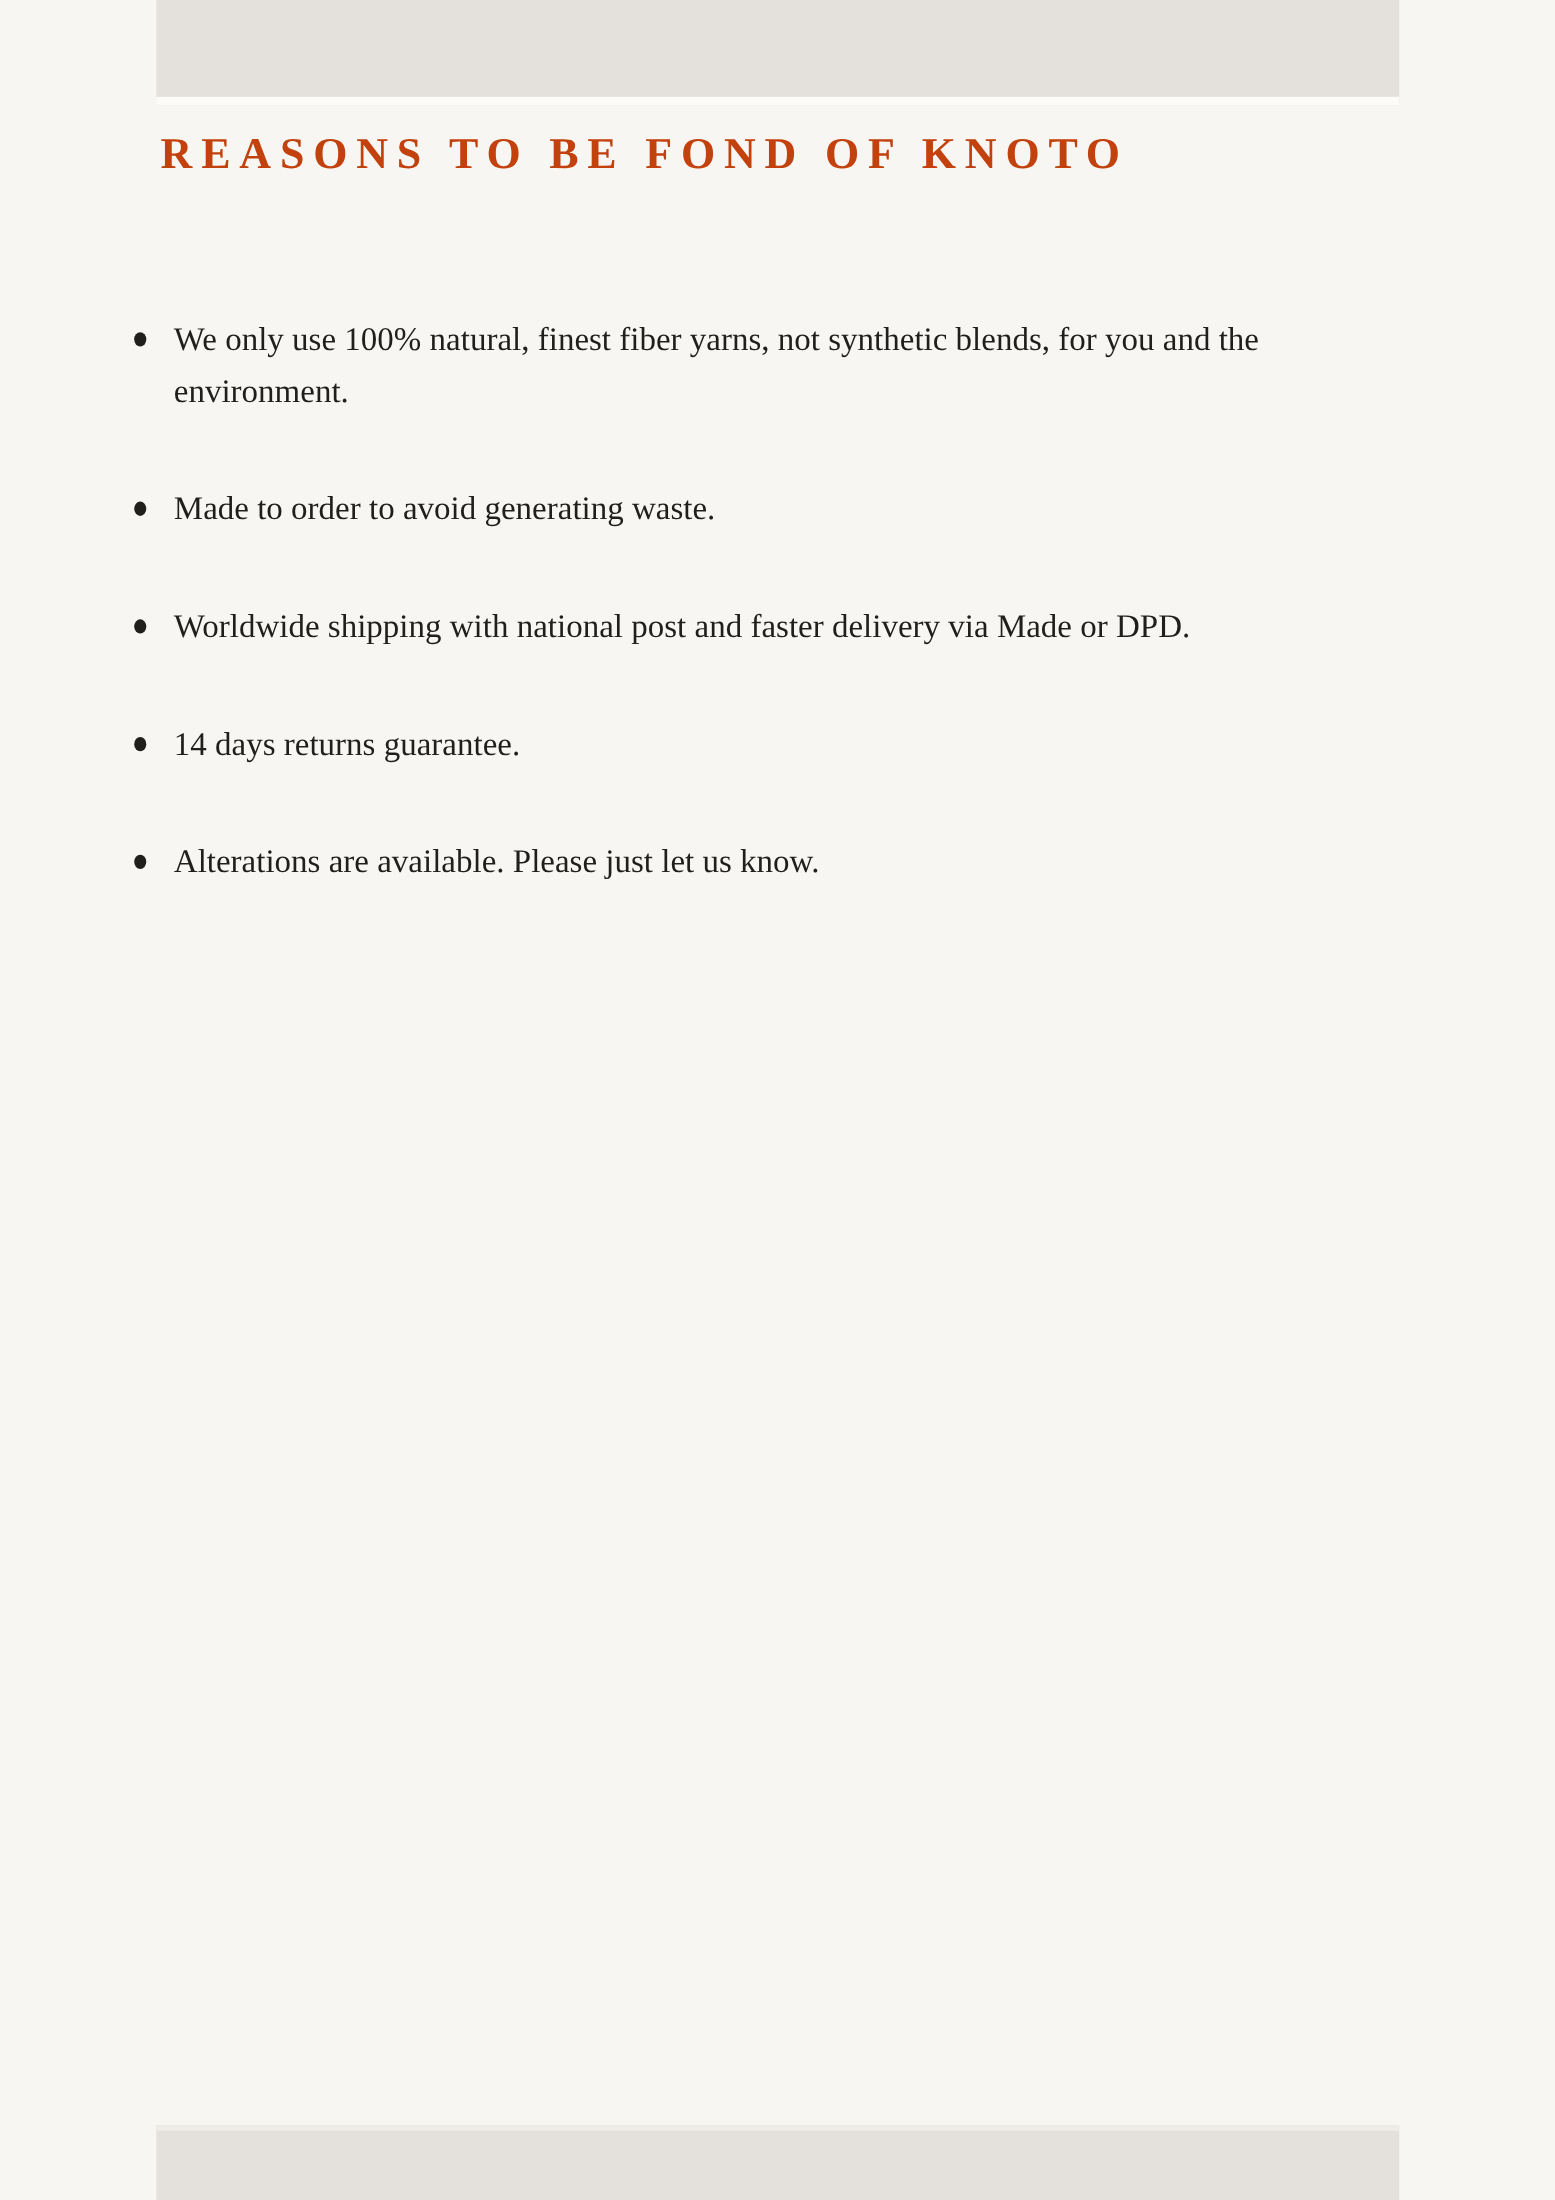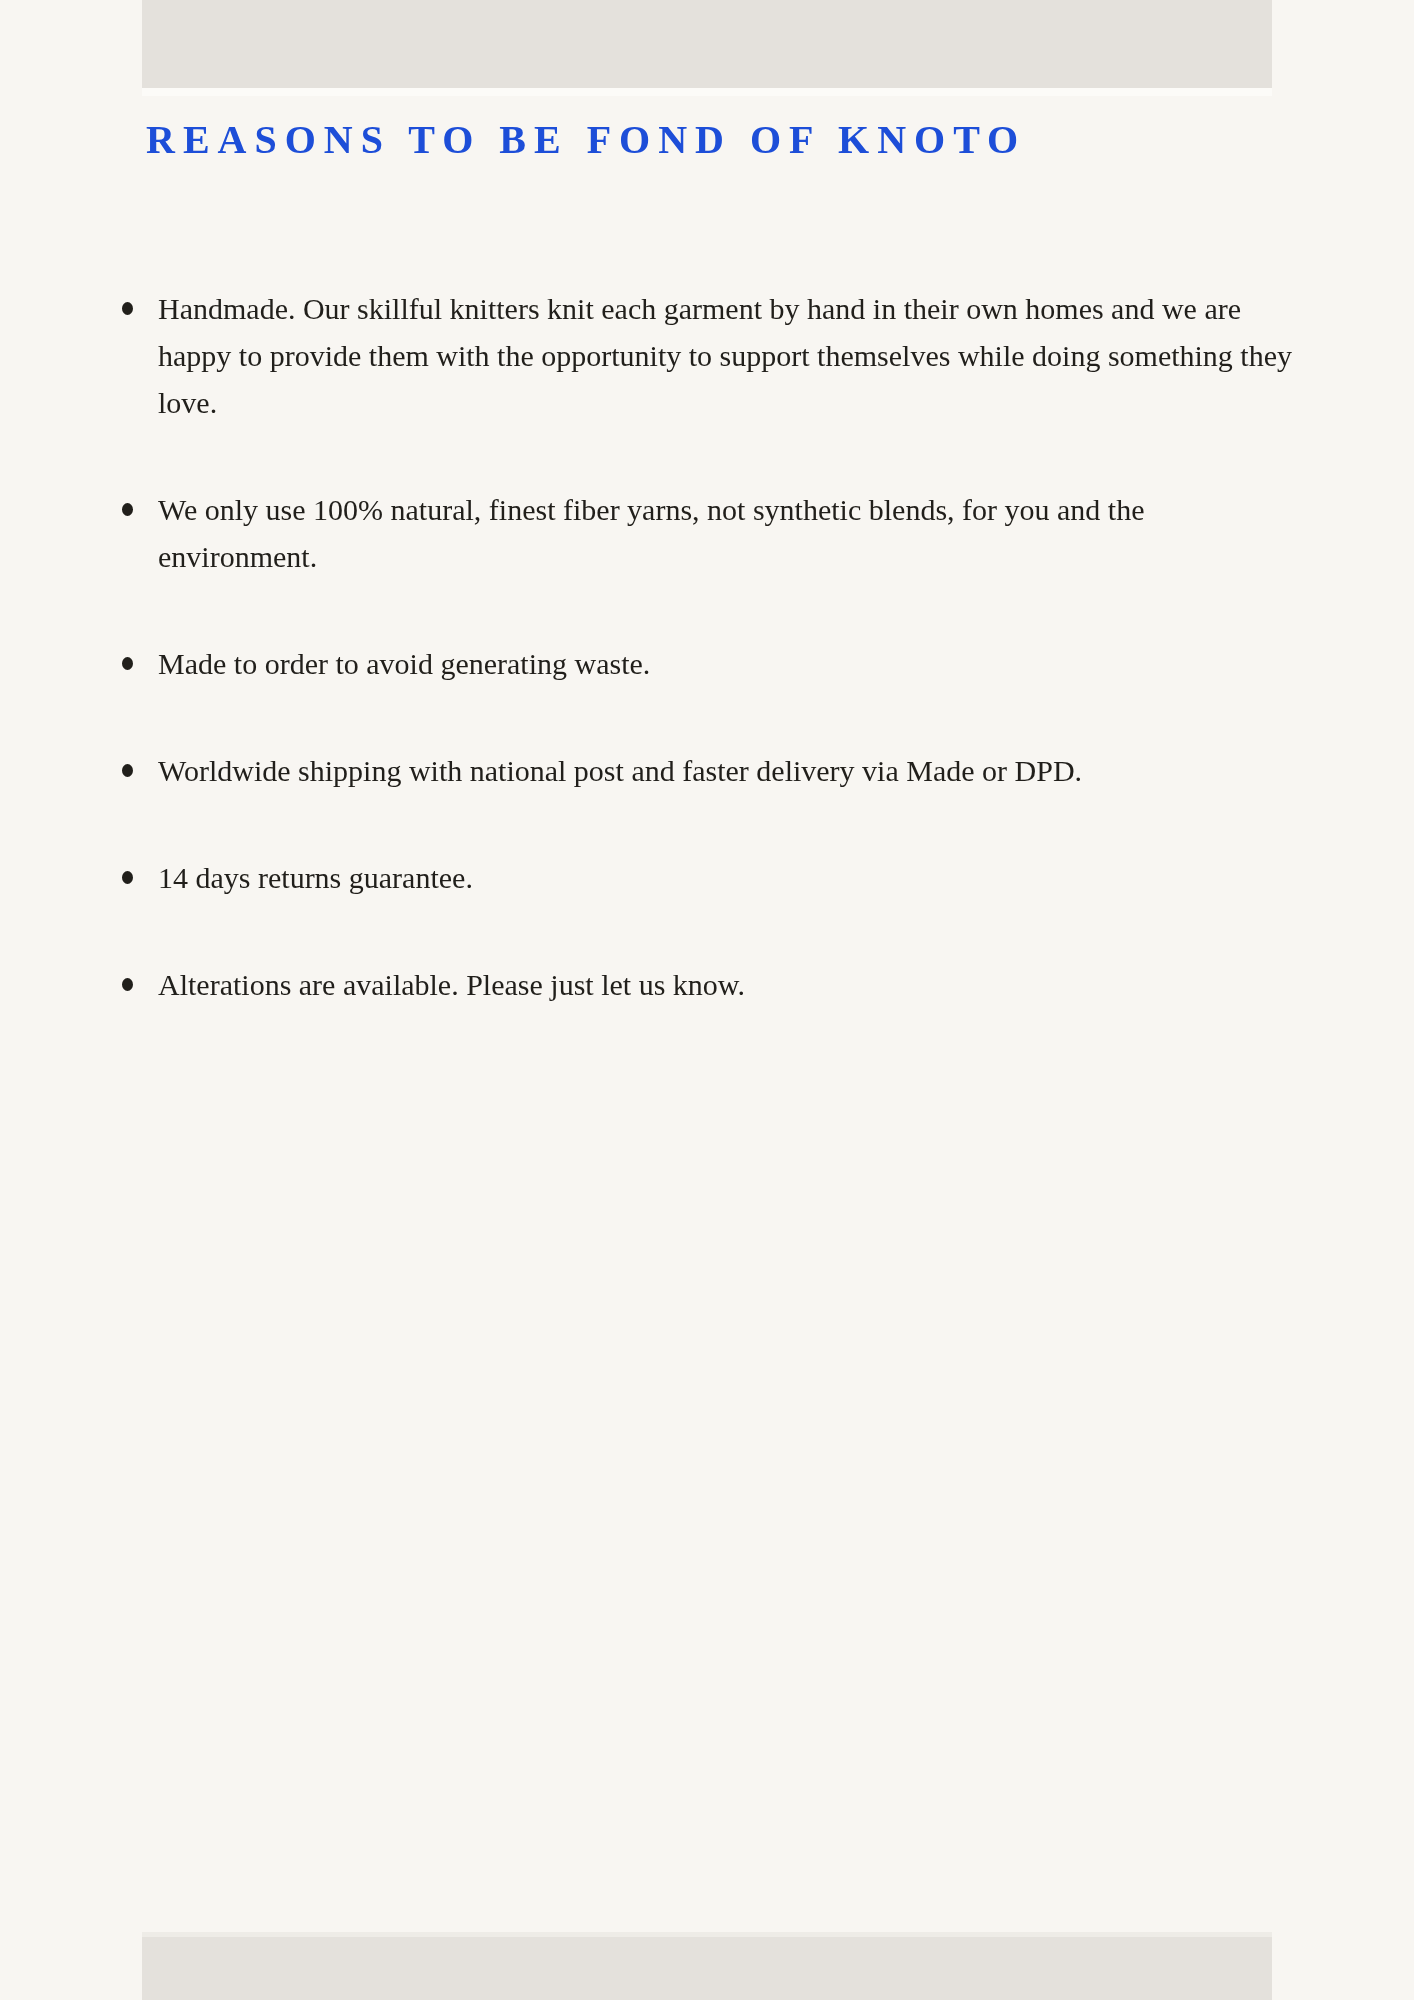--- a/index.html
+++ b/index.html
@@ -32,21 +32,21 @@
     border-top: 5px solid #eeece7;
   }
   .heading {
     position: absolute;
     left: 146px;
     top: 116px;
     margin: 0;
     font-size: 40px;
     font-weight: 700;
     letter-spacing: 8px;
-    color: #1d4ed8;
+    color: #c2410c;
     white-space: nowrap;
   }
   .bullet-list {
     position: absolute;
     left: 120px;
     top: 285px;
     width: 1175px;
     margin: 0;
     padding: 0;
     list-style: none;
@@ -73,21 +73,20 @@
 </head>
 <body>
 
 <div class="page">
 
   <div class="band band-top"></div>
 
   <h1 class="heading">REASONS TO BE FOND OF KNOTO</h1>
 
   <ul class="bullet-list">
-    <li>Handmade. Our skillful knitters knit each garment by hand in their own homes and we are happy to provide them with the opportunity to support themselves while doing something they love.</li>
     <li>We only use 100% natural, finest fiber yarns, not synthetic blends, for you and the environment.</li>
     <li>Made to order to avoid generating waste.</li>
     <li>Worldwide shipping with national post and faster delivery via Made or DPD.</li>
     <li>14 days returns guarantee.</li>
     <li>Alterations are available. Please just let us know.</li>
   </ul>
 
   <div class="band band-bottom"></div>
 
 </div>

